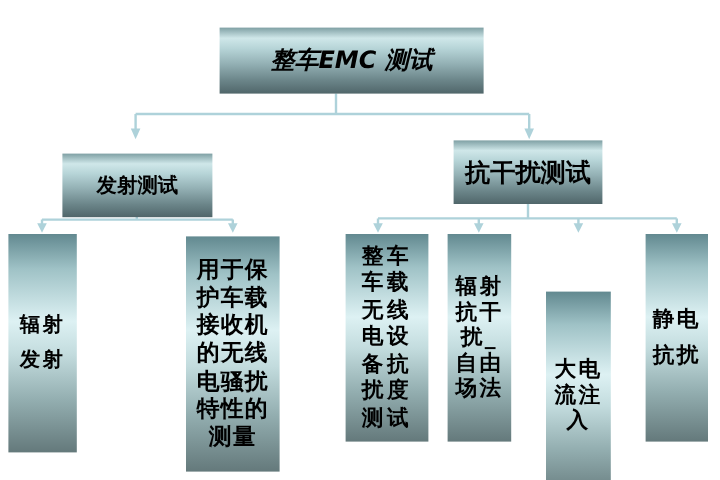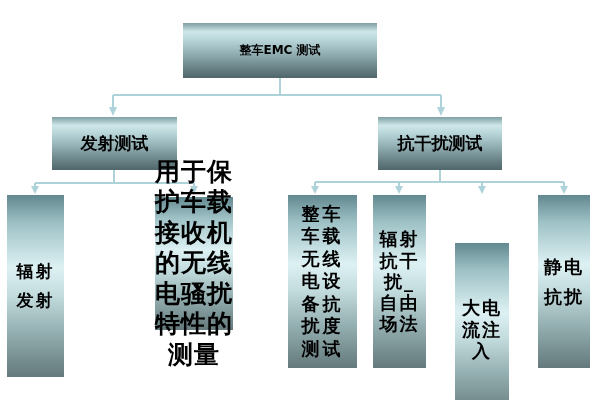--- a/index.html
+++ b/index.html
@@ -49,25 +49,25 @@
     background: linear-gradient(to bottom,
       #7fa0a4 0%, #cfe7e9 16%, #b6d4d7 32%,
       #93b0b4 55%, #6b8589 80%, #50666a 100%);
   }
   
   .v-node {
     background: linear-gradient(to bottom,
       #628990 0%, #9fc2c6 16%, #ddf1f3 40%,
       #c3dcde 55%, #93aeb0 76%, #64797b 100%);
   }
-  .node-root       { left:183px; top:23px;  width:194px; height:55px; font-size:12px; }
-  .node-emission   { left:52px;  top:117px; width:125px; height:53px; font-size:17px; }
-  .node-immunity   { left:378px; top:117px; width:124px; height:53px; font-size:17px; }
+  .node-root       { left:183px; top:23px;  width:220px; height:55px; font-size:20px;font-style:italic; }
+  .node-emission   { left:52px;  top:128px; width:125px; height:53px; font-size:17px; }
+  .node-immunity   { left:378px; top:117px; width:124px; height:53px; font-size:21px; }
   .leaf-1 { left:7px;   top:195px; width:57px; height:182px; font-size:17px; line-height:1.7;  letter-spacing:2px; }
-  .leaf-2 { left:155px; top:197px; width:78px; height:133px; font-size:25px; line-height:1.22; letter-spacing:1px; }
+  .leaf-2 { left:155px; top:197px; width:78px; height:196px; font-size:19px; line-height:1.22; letter-spacing:1px; }
   .leaf-3 { left:288px; top:195px; width:69px; height:173px; font-size:18px; line-height:1.25; letter-spacing:3px; }
   .leaf-4 { left:373px; top:195px; width:53px; height:173px; font-size:18px; line-height:1.18; letter-spacing:2px; }
   .leaf-5 { left:455px; top:195px; width:54px; height:173px; font-size:18px; line-height:1.2;  letter-spacing:2px;margin-top:48px; }
   .leaf-6 { left:538px; top:195px; width:52px; height:173px; font-size:18px; line-height:1.65; letter-spacing:2px; }
 </style>
 </head>
 <body>
 
 <div class="canvas">
 

